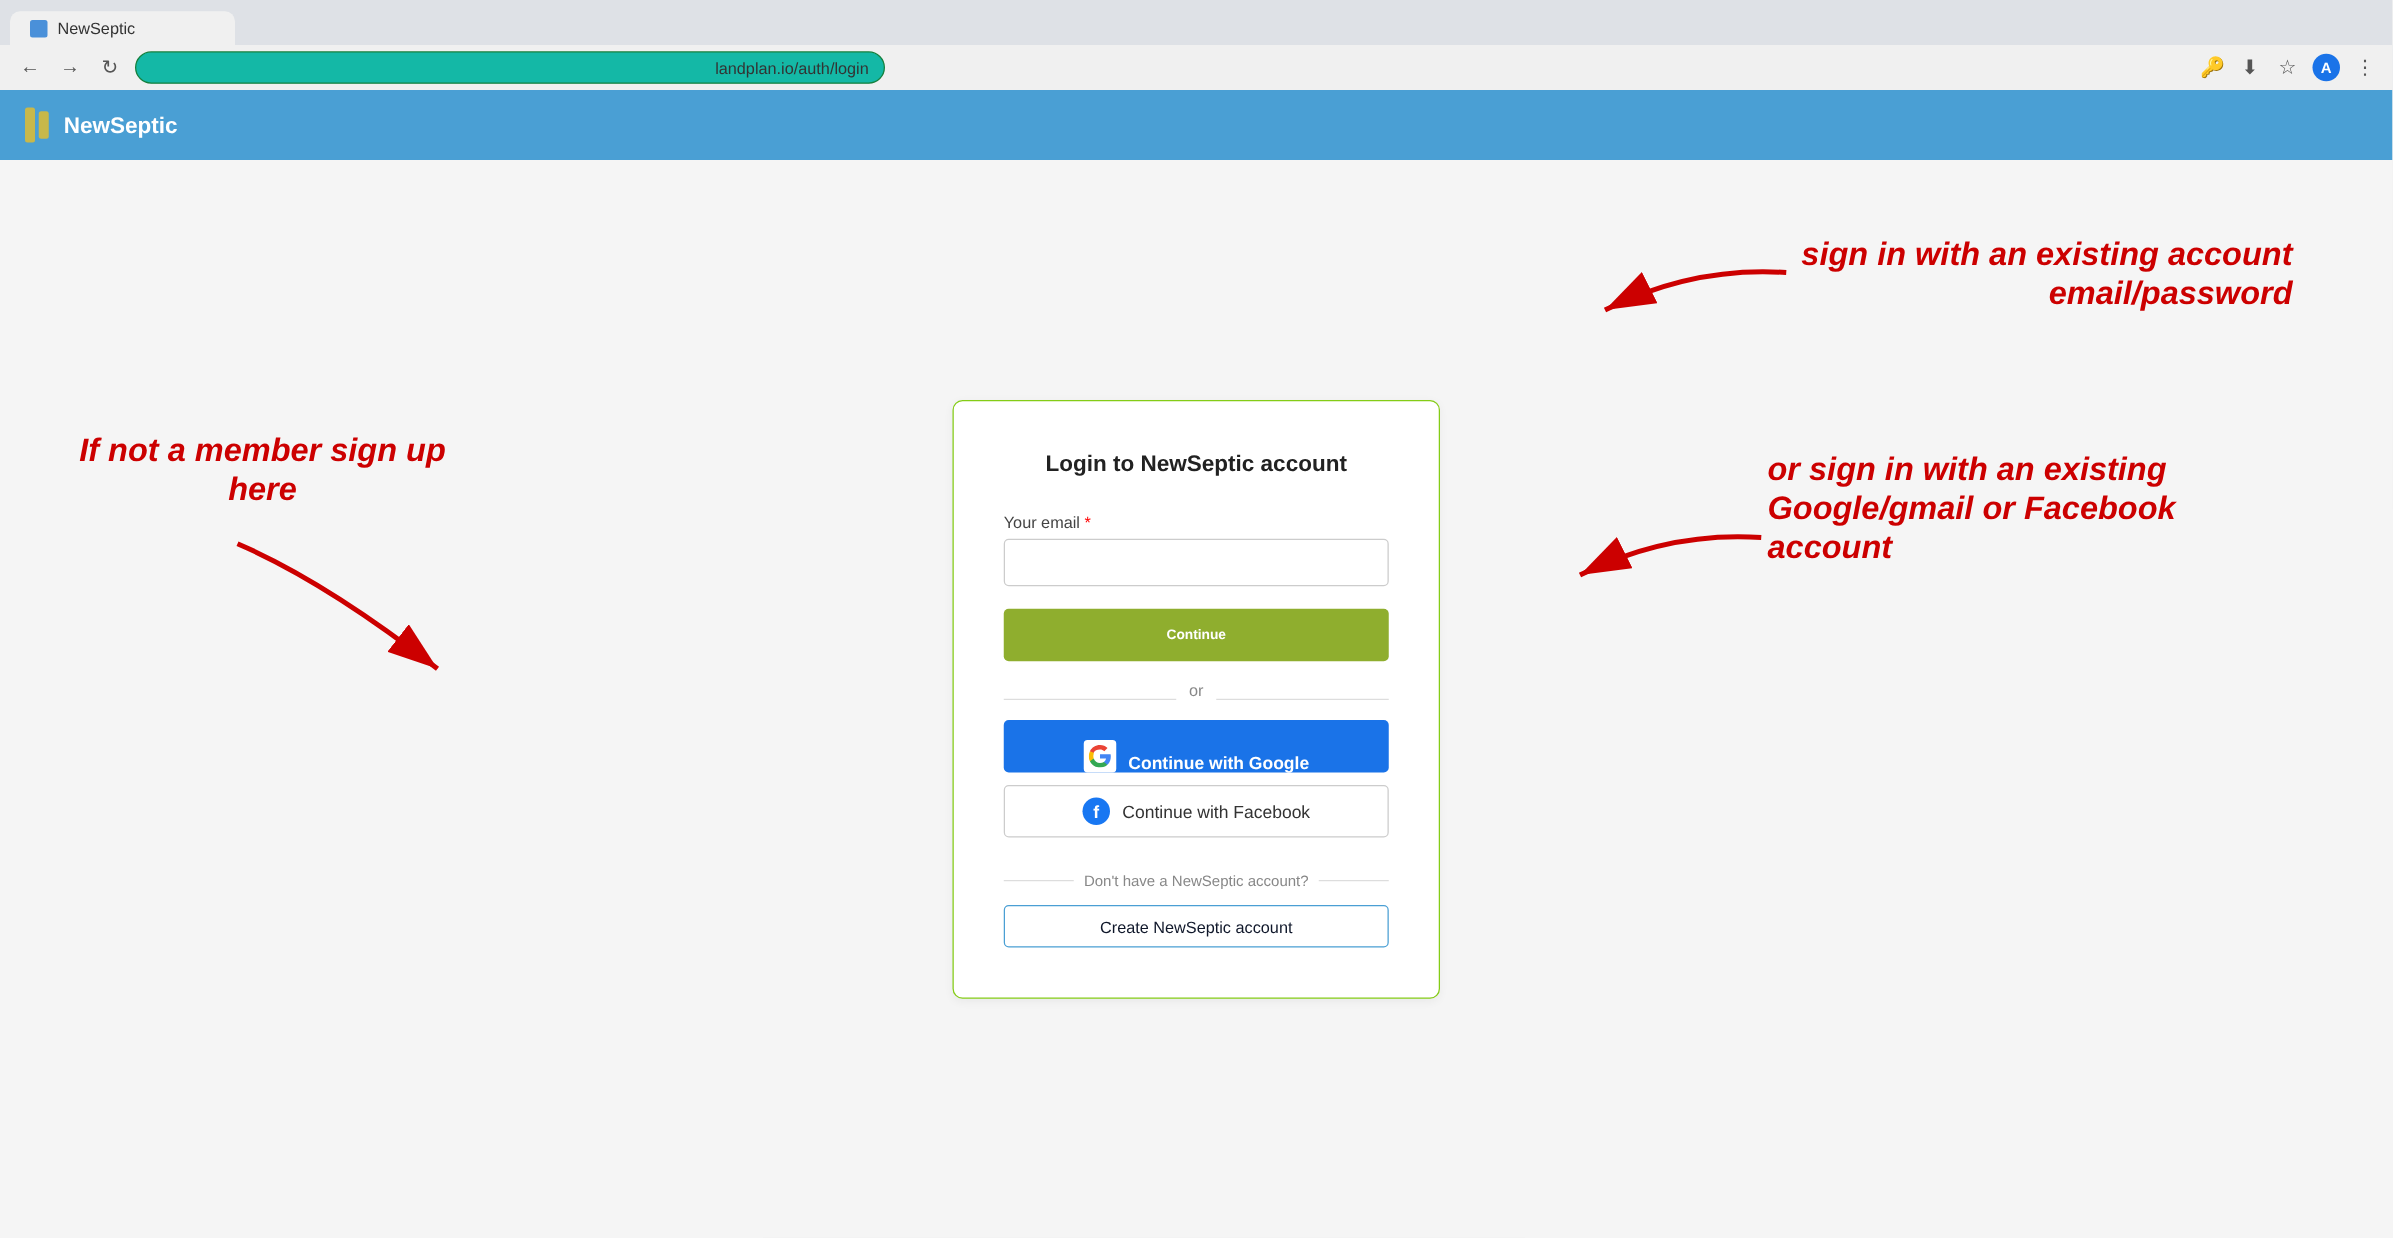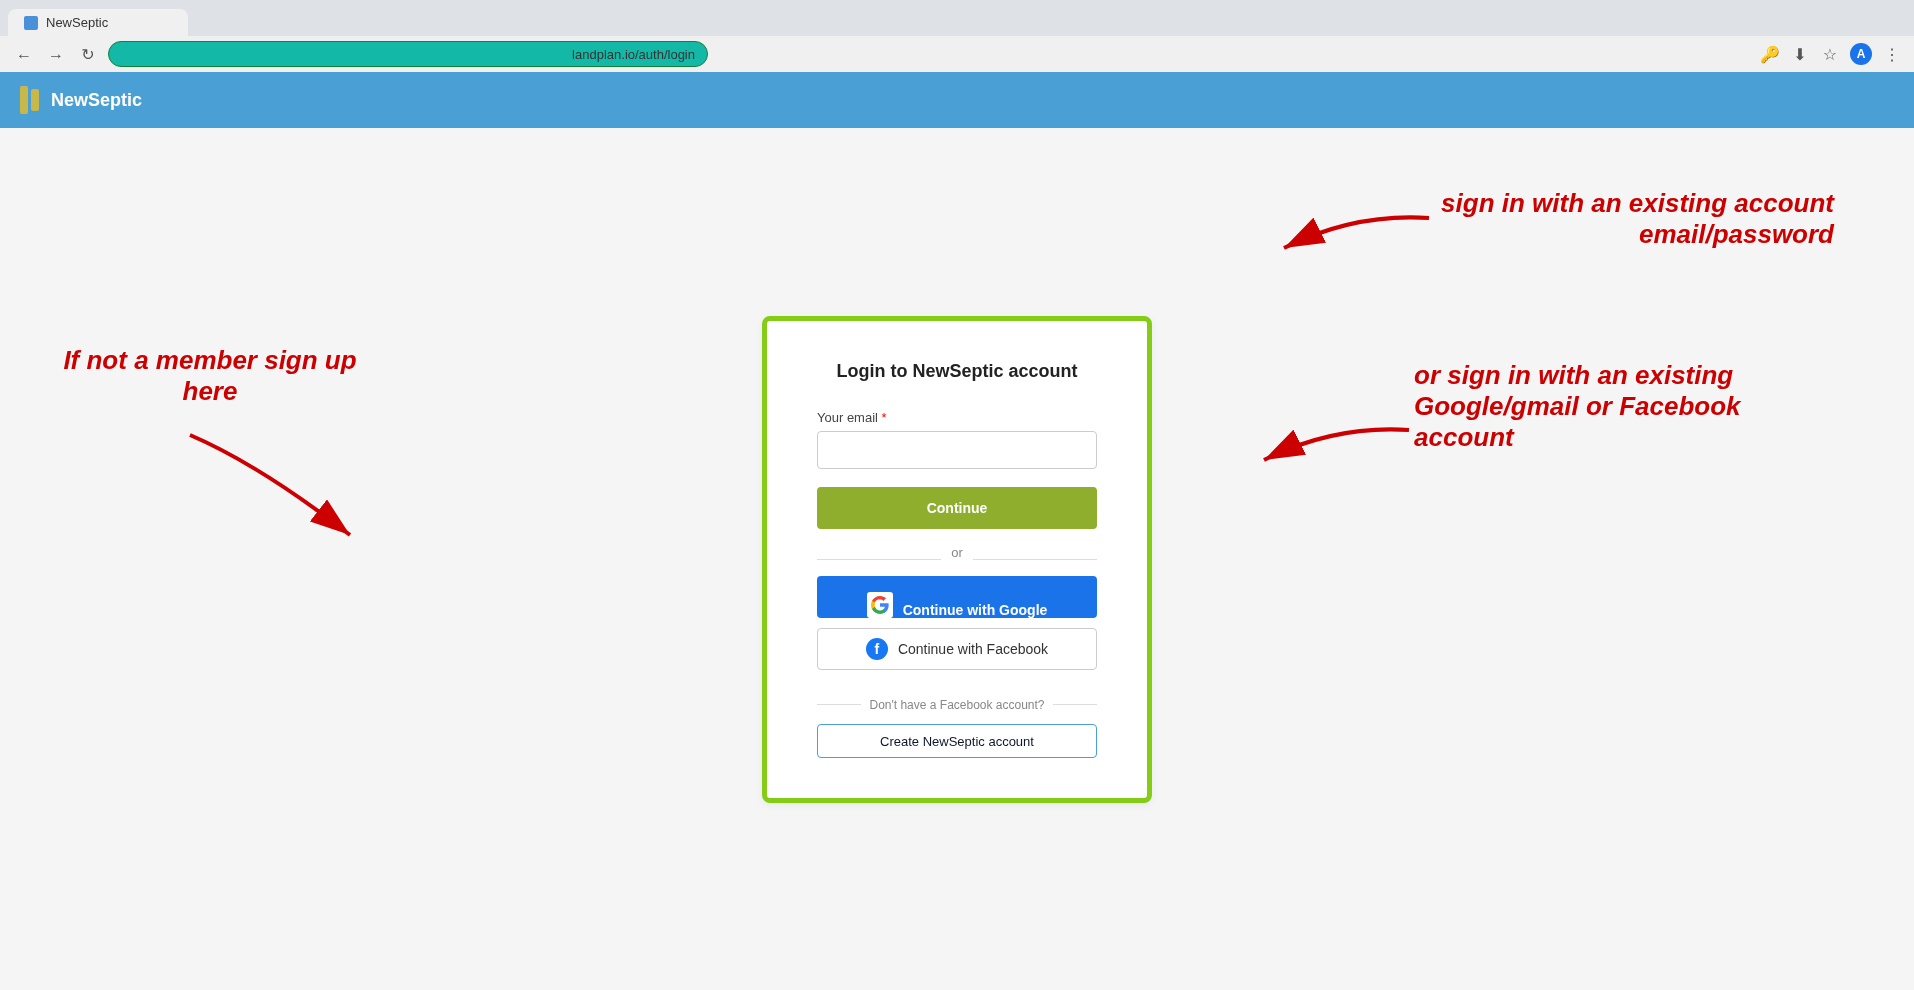--- a/index.html
+++ b/index.html
@@ -115,23 +115,23 @@
       height: calc(990px - 72px - 56px);
       display: flex;
       align-items: center;
       justify-content: center;
       position: relative;
     }
 
     
     .login-card {
       background: white;
-      border: 5px solid #84cc16;
+      border: 1px solid #84cc16;
       border-radius: 8px;
-      padding: 40px 50px;
+      padding: 40px 40px;
       width: 390px;
       box-shadow: 0 2px 8px rgba(0,0,0,0.05);
     }
     .login-title {
       font-size: 18px;
       font-weight: 600;
       color: #222;
       text-align: center;
       margin-bottom: 28px;
     }
@@ -155,21 +155,21 @@
       margin-bottom: 18px;
     }
 
     .continue-btn {
       width: 100%;
       height: 42px;
       background: #8fae2e;
       color: white;
       border: none;
       border-radius: 4px;
-      font-size: 14px;
+      font-size: 11px;
       font-weight: 600;
       cursor: pointer;
       margin-bottom: 16px;
     }
 
     .divider {
       display: flex;
       align-items: flex-end;
       margin-bottom: 16px;
       gap: 10px;
@@ -359,21 +359,21 @@
       <span>Continue with Google</span>
     </button>
 
     <button class="facebook-btn">
       <span class="facebook-icon-circle">f</span>
       <span>Continue with Facebook</span>
     </button>
 
     <div class="signup-divider">
       <div class="signup-divider-line"></div>
-      <span class="signup-divider-text">Don't have a Facebook account?</span>
+      <span class="signup-divider-text">Don't have a NewSeptic account?</span>
       <div class="signup-divider-line"></div>
     </div>
 
     <button class="create-account-btn">Create NewSeptic account</button>
   </div>
 
   <div class="annotation annotation-right-top">
     <span>sign in with an existing account email/password</span>
     
     <svg style="position:absolute; left:-160px; top:20px;" width="160" height="60" viewBox="0 0 160 60">

